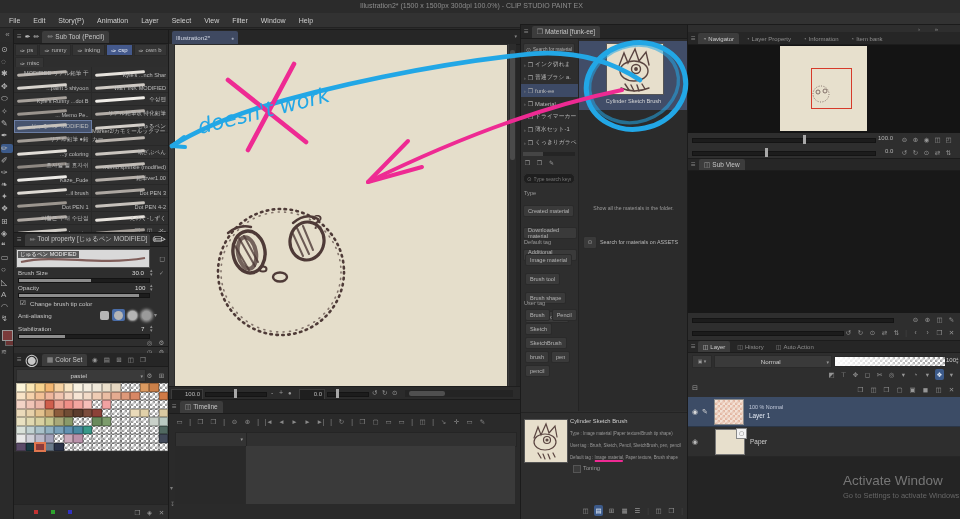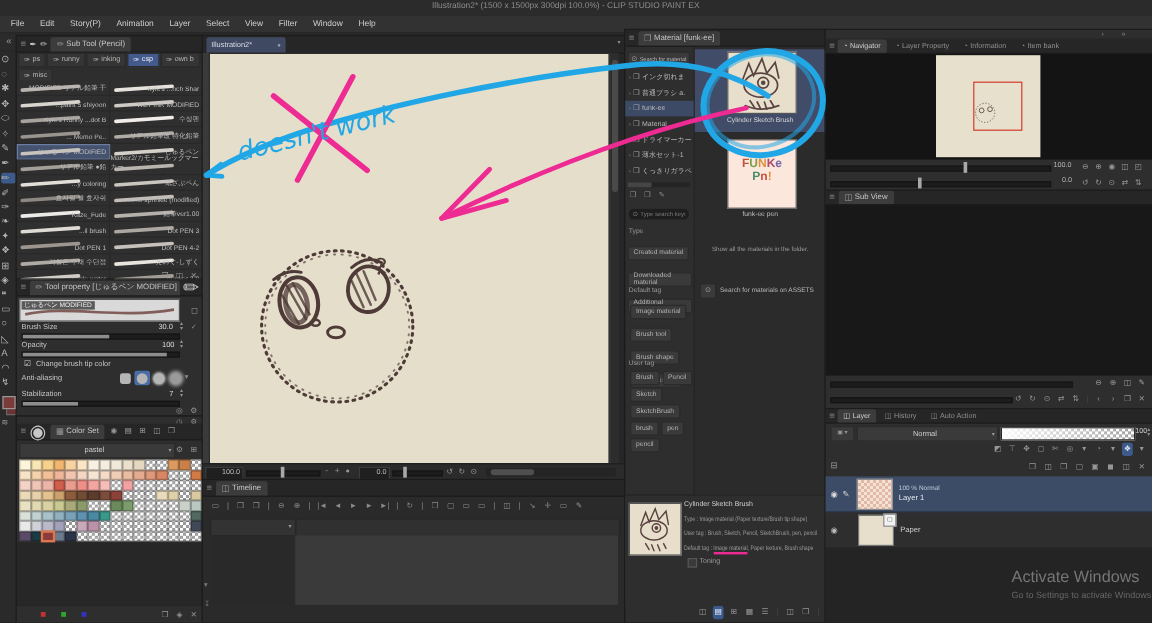--- a/index.html
+++ b/index.html
@@ -744,31 +744,20 @@
               <ellipse cx="27" cy="27" rx="14" ry="10"></ellipse>
               <circle cx="29" cy="25" r="4.5"></circle>
               <circle cx="29" cy="25" r="1.2" fill="#5a4440"></circle>
               <path d="M18 40 l4 6 M24 41 l3 6 M30 41 l2 6 M35 40 l3 5"></path>
               <path d="M14 44 q 13 6 28 0"></path>
             </g>
           </svg>
         </div>
         <span class="t" style="left:0;top:57px;width:109px;text-align:center;font-size:5.6px;color:#d6d6d6;">Cylinder Sketch Brush</span>
       </div>
-      <div class="abs" style="left:0;top:73px;width:109px;height:86px;">
-        <div class="abs" style="left:27px;top:4px;width:56px;height:56px;background:#fbe7dc;border:1px solid #555;text-align:center;">
-          <div style="margin-top:14px;font-size:10px;font-weight:bold;letter-spacing:0;">
-            
-          <span style="color: rgb(201, 80, 60);">F</span><span style="color: rgb(122, 158, 74);">U</span><span style="color: rgb(224, 144, 64);">N</span><span style="color: rgb(176, 74, 106);">K</span><span style="color: rgb(122, 104, 176);">e</span></div>
-          <div style="font-size:10px;font-weight:bold;">
-            
-          <span style="color: rgb(74, 138, 106);">P</span><span style="color: rgb(201, 80, 60);">n</span><span style="color: rgb(224, 144, 64);">!</span></div>
-        </div>
-        <span class="t" style="left:0;top:64px;width:109px;text-align:center;font-size:5.6px;color:#bdbdbd;">funk-ee pen</span>
-      </div>
       <span class="t" style="left:0;top:166px;width:109px;text-align:center;font-size:5.2px;color:#9a9a9a;">Show all the materials in the folder.</span>
       <div class="abs" style="left:4px;top:196px;width:104px;height:14px;display:flex;align-items:center;gap:3px;">
         <span style="width:12px;height:11px;background:#3a3a3a;border:1px solid #2a2a2a;border-radius:2px;font-size:6px;color:#9a9a9a;text-align:center;line-height:11px;">⊙</span>
         <span style="font-size:5.4px;color:#b8b8b8;">Search for materials on ASSETS</span>
       </div>
     </div>
 
     <div class="abs" style="left:0;top:387px;width:167px;height:93px;background:#2e2e2e;border-top:1px solid #232323;">
       <div class="abs" style="left:3px;top:6px;width:42px;height:42px;background:#e7dfcc;border:1px solid #555;">
         <svg width="42" height="42">
@@ -981,21 +970,21 @@
       <span style="width:7px;margin-left:4px;"></span>
       <div style="position:relative;width:28px;height:24px;margin-left:6px;border:1px solid #777;background:#e7dfcc;">
         <span style="position:absolute;right:-3px;top:-2px;width:9px;height:9px;background:#f2f2f2;border:1px solid #888;font-size:5px;color:#444;text-align:center;line-height:9px;">▢</span>
       </div>
       <div style="margin-left:5px;">
         <div style="font-size:6.4px;color:#cfcfcf;">Paper</div>
       </div>
     </div>
     <div class="abs" style="left:0;top:432px;right:0;bottom:0;background:#242424;"></div>
 
-    <span class="t" style="left:155px;top:448px;font-size:13.5px;color:#767676;">Activate Windows</span>
+    <span class="t" style="left:155px;top:448px;font-size:13.5px;color:#767676;">Activate Window</span>
     <span class="t" style="left:155px;top:466px;font-size:7.5px;color:#676767;">Go to Settings to activate Windows.</span>
   </div>
 
   <svg class="abs" width="960" height="519" style="left:0;top:0;pointer-events:none;z-index:50;">
     <g fill="none" stroke-linecap="round">
 
       <path d="M 640 80 C 605 57 565 49 520 55 C 430 65 330 86 258 108 C 224 119 196 131 172 146" stroke="#22a7e6" stroke-width="4.6"></path>
       <path d="M 172 146 l 12 -9 M 172 146 l 13 1" stroke="#22a7e6" stroke-width="4"></path>
 
       <ellipse cx="636" cy="86" rx="50" ry="43" transform="rotate(-12 636 86)" stroke="#22a7e6" stroke-width="5"></ellipse>

